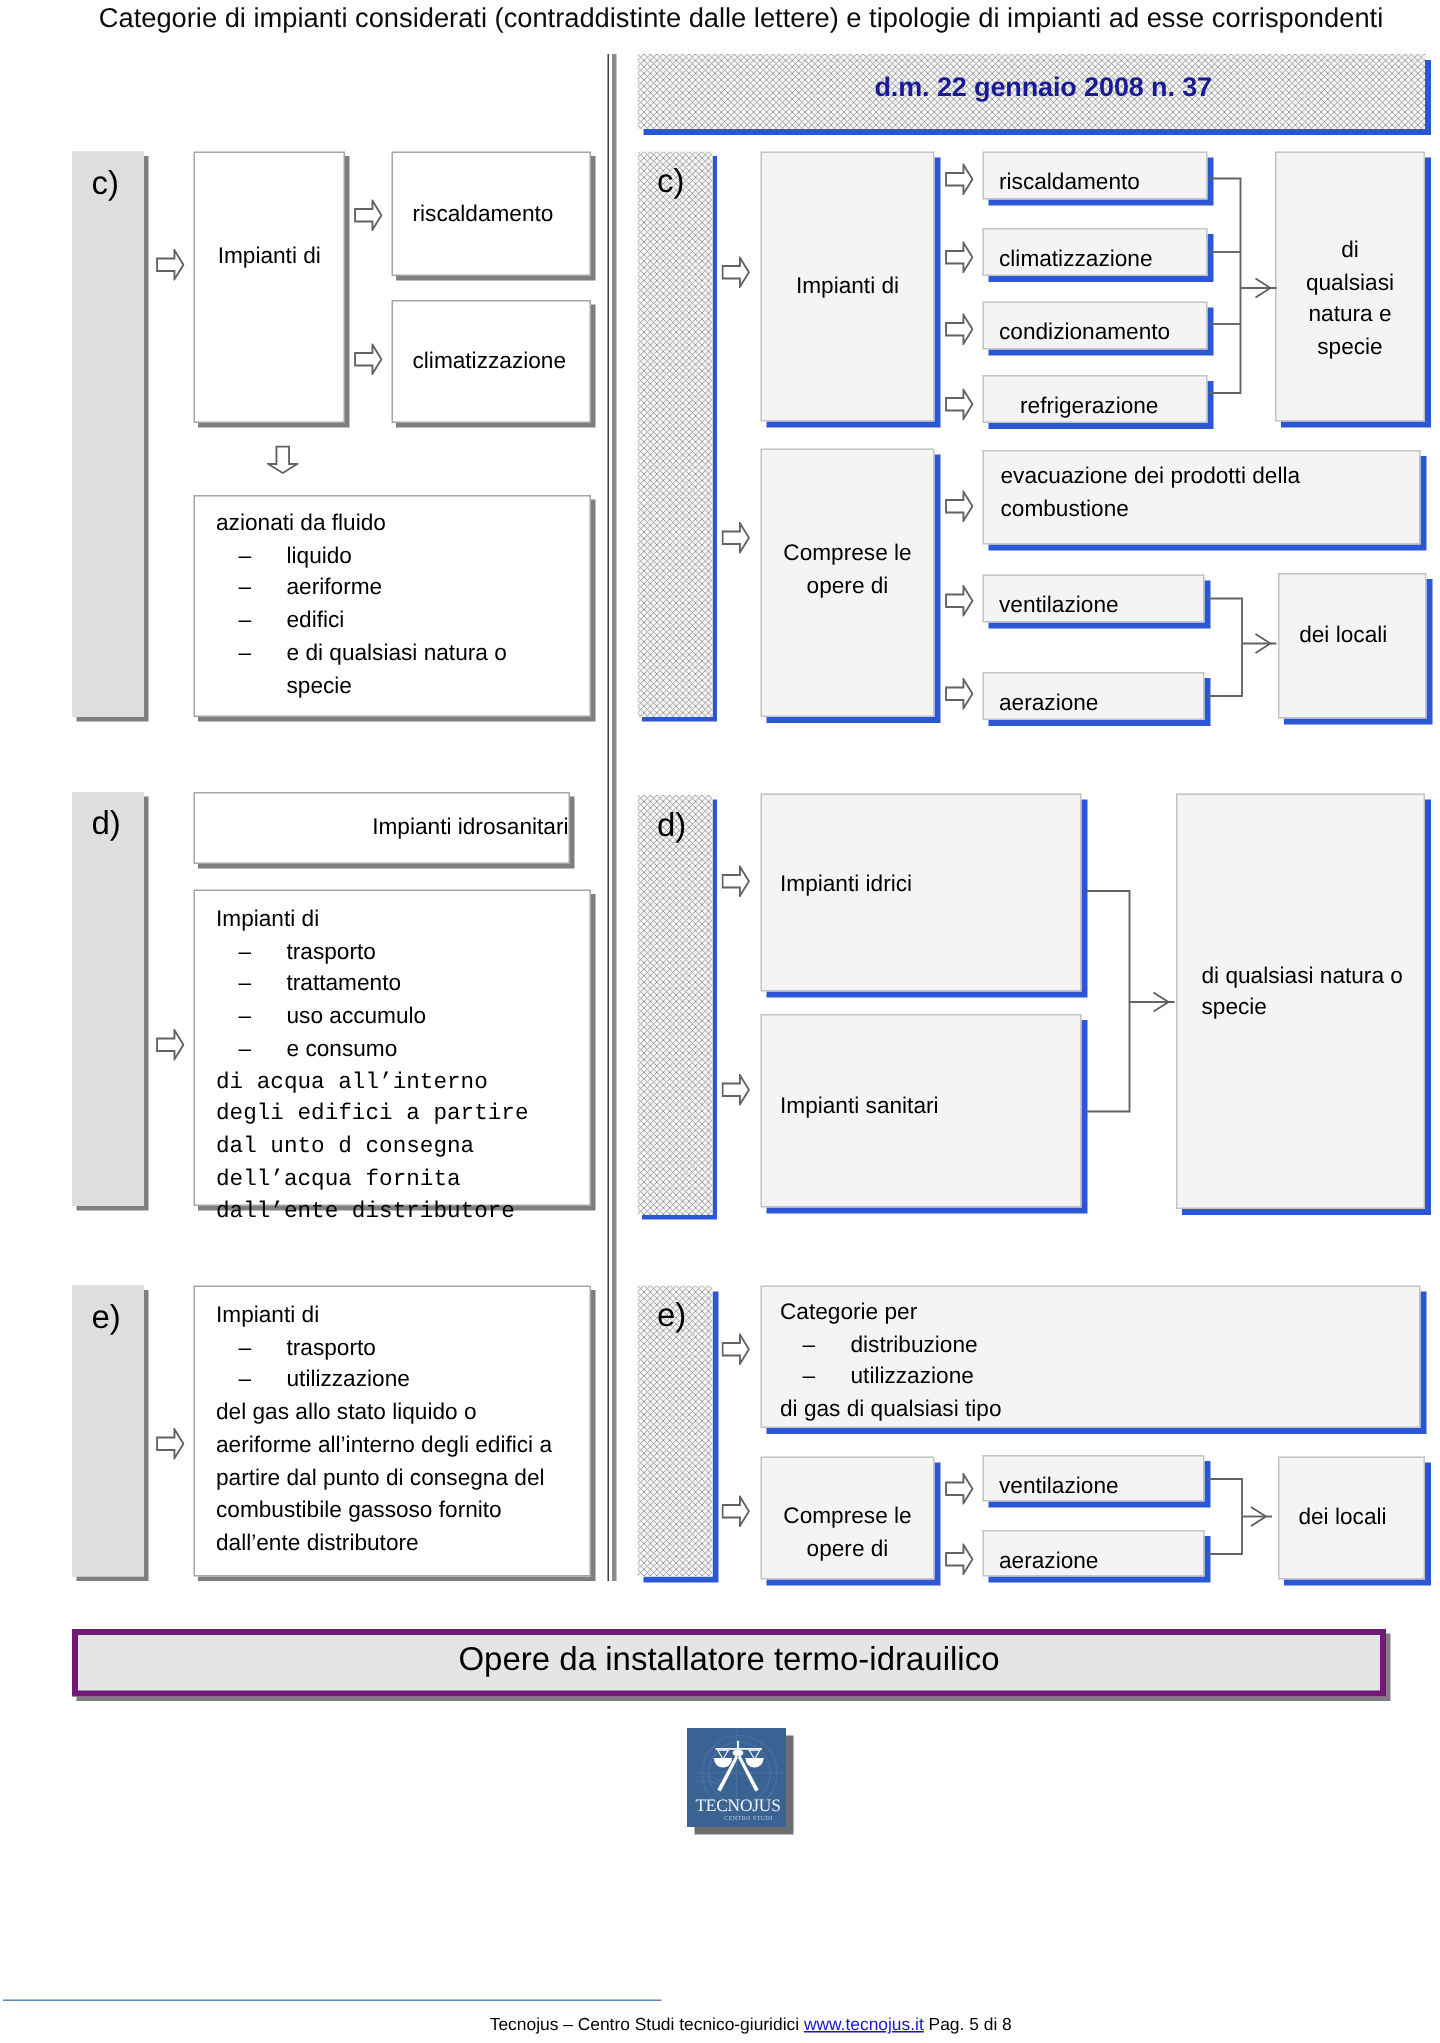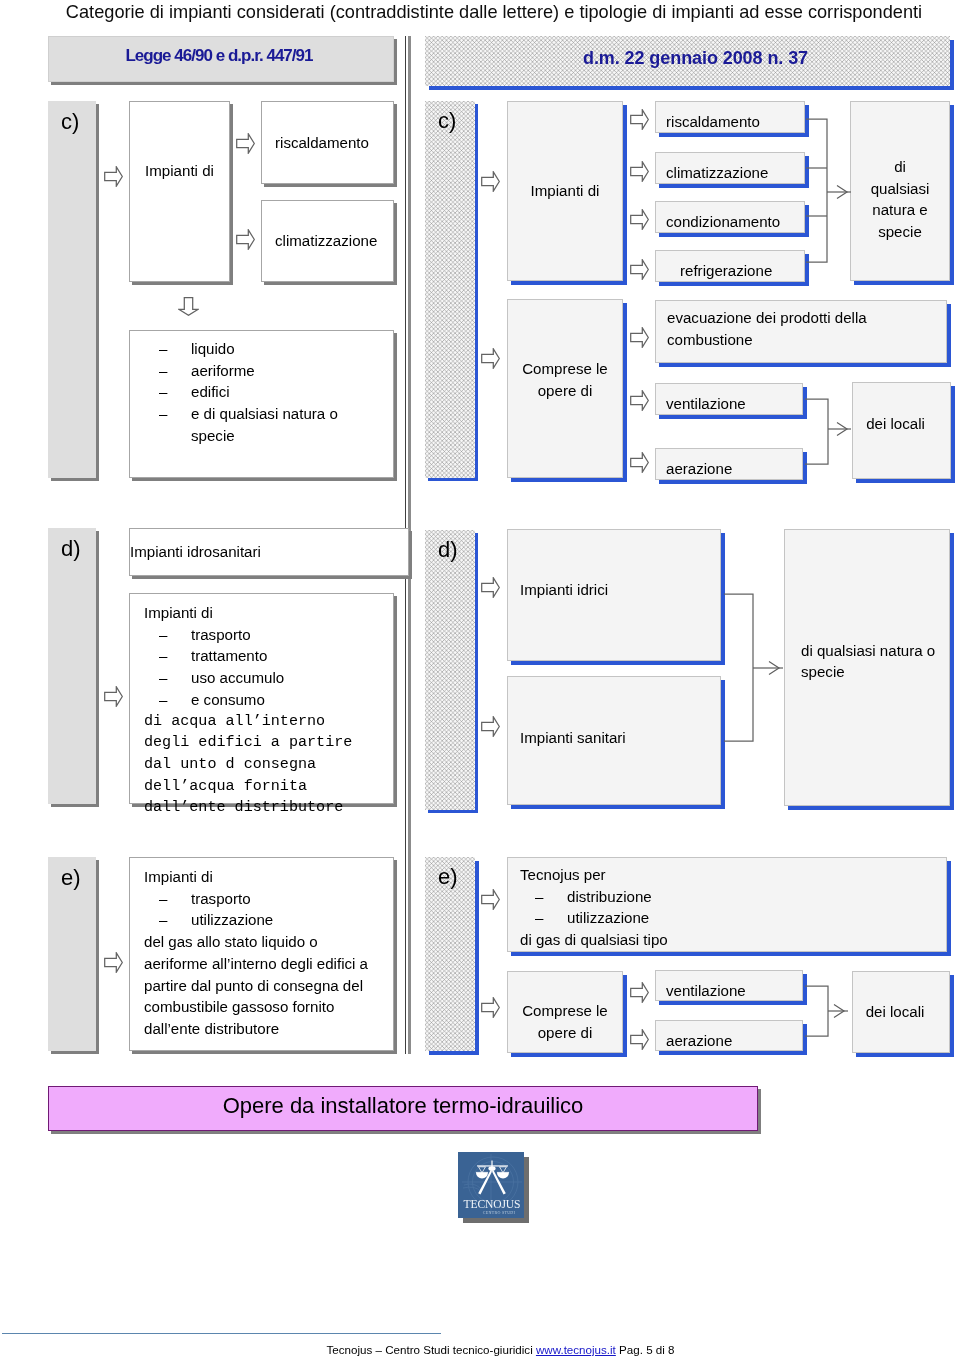--- a/index.html
+++ b/index.html
@@ -58,49 +58,47 @@
 </style>
 </head>
 <body>
 
 <div class="page">
   <div id="page-title">Categorie di impianti considerati (contraddistinte dalle lettere) e tipologie di impianti ad esse corrispondenti</div>
 
   <div class="divider-thin" style="left:405px;top:36px;height:1018px;"></div>
   <div class="divider-thick" style="left:408px;top:36px;height:1018px;"></div>
 
-  <div class="lbox hdr ctr" style="left:48px;top:36px;width:346px;height:46px;">
-    <span class="blue-t" style="font-size:17px;letter-spacing:-0.98px;position:relative;left:-2px;top:-3px">Legge 46/90 e d.p.r. 447/91</span>
-  </div>
 
   <div class="lbox grey" style="left:48px;top:101px;width:48px;height:377px;">
     <span class="abs" style="left:12px;top:9px;font-size:22px;">c)</span>
   </div>
   <div class="lbox" style="left:129px;top:101px;width:101px;height:181px;text-align:center;padding-top:58px;">
     <span>Impianti di</span>
   </div>
   <div class="lbox vcl" style="left:261px;top:101px;width:133px;height:83px;padding-left:13px;">
     <span>riscaldamento</span>
   </div>
   <div class="lbox vcl" style="left:261px;top:200px;width:133px;height:82px;padding-left:13px;">
     <span>climatizzazione</span>
   </div>
   <div class="lbox" style="left:129px;top:330px;width:265px;height:148px;padding:7px 0 0 14px;">
+    <div>azionati da fluido</div>
     <ul class="bullets narrow">
       <li><span class="dash">–</span><span>liquido</span></li>
       <li><span class="dash">–</span><span>aeriforme</span></li>
       <li><span class="dash">–</span><span>edifici</span></li>
       <li><span class="dash">–</span><span>e di qualsiasi natura o specie</span></li>
     </ul>
   </div>
 
   <div class="lbox grey" style="left:48px;top:528px;width:48px;height:276px;">
     <span class="abs" style="left:12px;top:9px;font-size:22px;">d)</span>
   </div>
-  <div class="lbox vcl" style="left:129px;top:528px;width:280px;height:48px;">
+  <div class="lbox vcl" style="left:129px;top:528px;width:251px;height:48px;justify-content:flex-end;">
     <span>Impianti idrosanitari</span>
   </div>
   <div class="lbox" style="left:129px;top:593px;width:265px;height:211px;padding:8px 0 0 14px;">
     <div>Impianti di</div>
     <ul class="bullets">
       <li><span class="dash">–</span><span>trasporto</span></li>
       <li><span class="dash">–</span><span>trattamento</span></li>
       <li><span class="dash">–</span><span>uso accumulo</span></li>
       <li><span class="dash">–</span><span>e consumo</span></li>
     </ul>
@@ -217,41 +215,41 @@
               <path d="M0 0 L4.3 4.3 M4.3 0 L0 4.3 M-4.3 0 L0 4.3 M4.3 0 L8.6 4.3" stroke="#8a8a8a" stroke-width="0.55"></path>
             </pattern>
           </defs>
           <rect width="100%" height="100%" fill="#f7f7f7"></rect>
           <rect width="100%" height="100%" fill="url(#hx3)"></rect>
         </svg>
       </div>
     <span class="abs" style="left:13px;top:9px;font-size:22px;z-index:2">e)</span>
   </div>
   <div class="rbox" style="left:507px;top:857px;width:440px;height:95px;padding:6px 0 0 12px;">
-    <div>Tecnojus per</div>
+    <div>Categorie per</div>
     <ul class="bullets">
       <li><span class="dash">–</span><span>distribuzione</span></li>
       <li><span class="dash">–</span><span>utilizzazione</span></li>
     </ul>
     <div>di gas di qualsiasi tipo</div>
   </div>
   <div class="rbox" style="left:507px;top:971px;width:116px;height:82px;padding:28px 4px 0 4px;text-align:center;">
     <span>Comprese le opere di</span>
   </div>
   <div class="rbox vcl low" style="left:655px;top:970px;width:148px;height:31px;padding-left:10px;">
     <span>ventilazione</span>
   </div>
   <div class="rbox vcl low" style="left:655px;top:1020px;width:148px;height:31px;padding-left:10px;">
     <span>aerazione</span>
   </div>
   <div class="rbox ctr" style="left:852px;top:971px;width:98px;height:82px;padding-right:12px;">
     <span>dei locali</span>
   </div>
 
-  <div class="lbox ctr" style="left:48px;top:1086px;width:710px;height:45px;background:#f0abfc;border:1px solid #701a75;">
+  <div class="lbox ctr" style="left:48px;top:1086px;width:876px;height:45px;background:#e5e5e5;border:4px solid #701a75;">
     <span style="font-size:22px;position:relative;top:-3px">Opere da installatore termo-idrauilico</span>
   </div>
 
   <div id="logo">
     <svg width="66" height="66" viewBox="0 0 66 66">
       <rect x="0" y="0" width="66" height="66" fill="#3a6394"></rect>
       <g stroke="#4b73a2" fill="none" stroke-width="0.8" opacity="0.9">
         <circle cx="35" cy="30" r="25"></circle>
         <circle cx="35" cy="30" r="20.5"></circle>
         <path d="M33 2 L33 62"></path>

